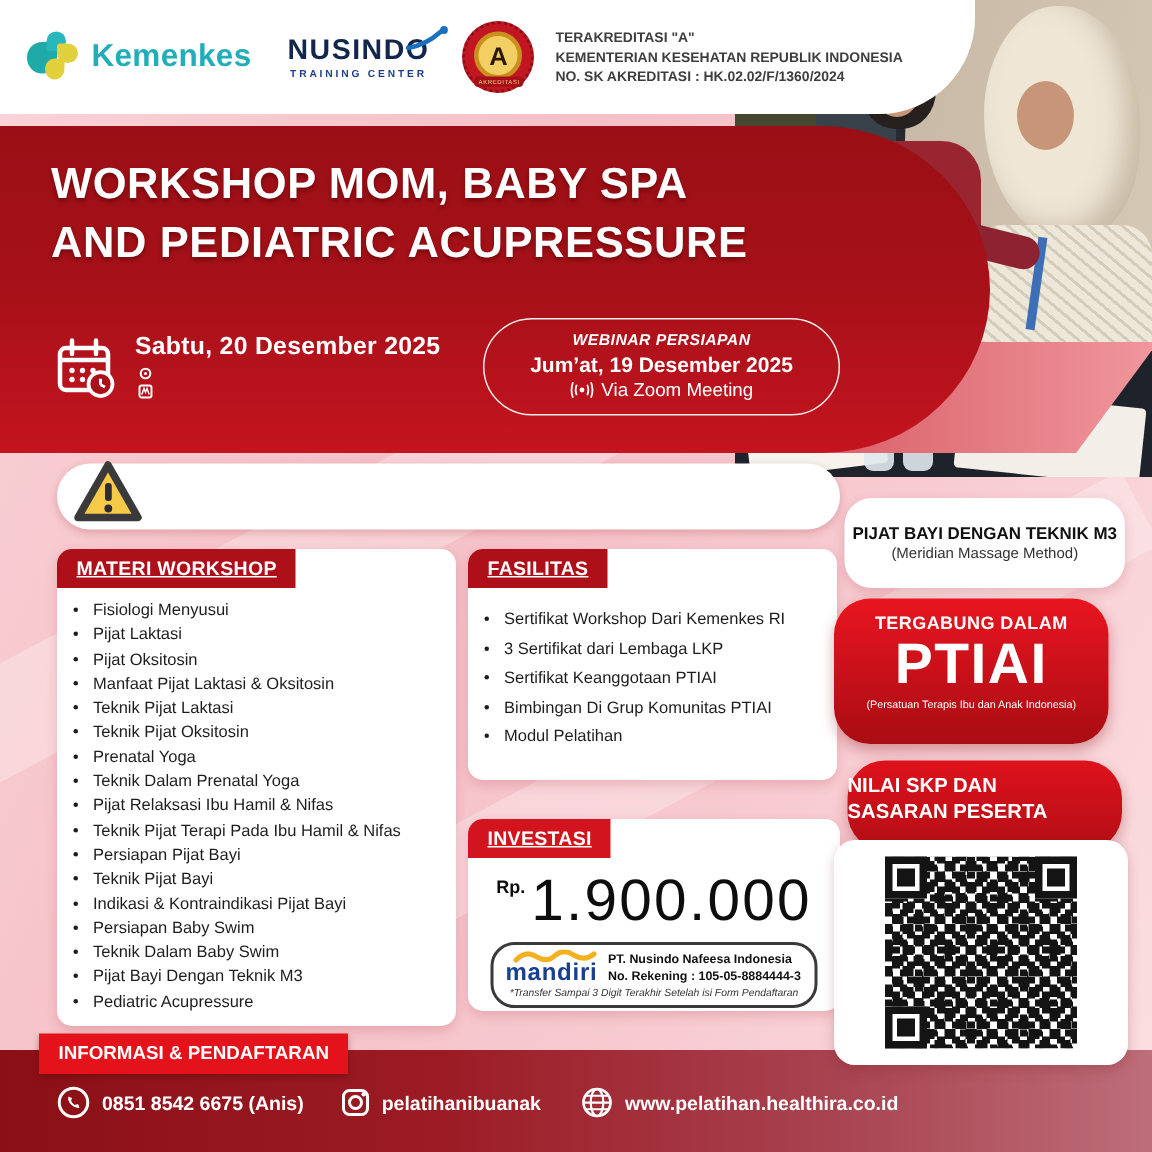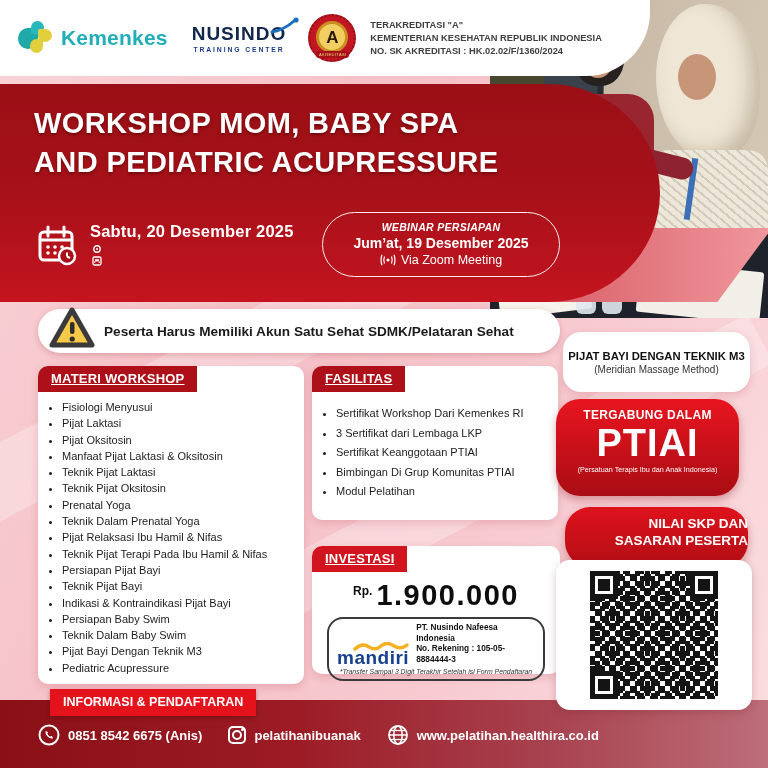--- a/index.html
+++ b/index.html
@@ -77,59 +77,59 @@
   .card ul { margin:7px 0 0 24px; }
   .card li { font-size:11px; line-height:16.3px; color:#1d1d1d; }
   .materi-card { left:38px; top:366px; width:266px; height:318px; }
   .fasilitas-card { left:312px; top:366px; width:246px; height:154px; }
   .fasilitas-card ul { margin-top:12px; }
   .fasilitas-card li { line-height:19.5px; }
 
   .investasi-card { left:312px; top:546px; width:248px; height:128px; }
   .price-row { display:flex; align-items:flex-start; justify-content:center; margin-top:7px; color:#0d0d0d; }
   .price-cur { font-size:12px; font-weight:bold; margin:5px 4px 0 0; }
-  .price-amount { font-size:29px; font-weight:bold; letter-spacing:1.5px; }
+  .price-amount { font-size:39px; font-weight:normal; letter-spacing:1.5px; }
   .mandiri-pill { width:218px; margin:5px auto 0; border:2px solid #3a3a3a; border-radius:16px; padding:3px 8px 4px; }
   .mandiri-top { display:flex; align-items:flex-end; gap:7px; }
   .mandiri-logo { display:flex; flex-direction:column; align-items:flex-end; }
   .mandiri-wave { width:56px; height:9px; }
-  .mandiri-word { font-size:19px; font-weight:bold; color:#17408F; letter-spacing:.5px; line-height:14px; }
+  .mandiri-word { font-size:16px; font-weight:bold; color:#17408F; letter-spacing:.5px; line-height:14px; }
   .bank-lines { font-size:8.3px; font-weight:bold; color:#111; line-height:10.5px; padding-bottom:1px; }
   .transfer-note { font-size:6.9px; font-style:italic; color:#333; text-align:center; margin-top:3px; }
 
   
   .tech-card { position:absolute; left:563px; top:332px; width:187px; height:60px; z-index:4; background:#fff;
     border-radius:18px; box-shadow:0 3px 8px rgba(170,50,60,.20); display:flex; flex-direction:column;
     align-items:center; justify-content:center; text-align:center; }
   .tech-title { font-size:11.3px; font-weight:bold; color:#111; }
   .tech-sub { font-size:10px; color:#333; margin-top:2px; }
   .ptiai-card { position:absolute; left:556px; top:399px; width:183px; height:97px; z-index:4;
     background:linear-gradient(180deg,#E8151F 0%,#C61019 55%,#A90D13 100%); border-radius:24px;
     color:#fff; text-align:center; box-shadow:0 4px 9px rgba(140,20,30,.35); padding-top:9px; }
   .ptiai-label { font-size:12px; font-weight:bold; letter-spacing:.3px; }
   .ptiai-org { font-size:38px; font-weight:bold; letter-spacing:1px; line-height:42px; }
   .ptiai-full { font-size:7.2px; margin-top:1px; }
   .skp-pill { position:absolute; left:565px; top:507px; width:183px; height:60px; z-index:4;
-    background:linear-gradient(180deg,#DE121C,#B30E15); border-radius:25px; color:#fff; text-align:right;
+    background:linear-gradient(180deg,#DE121C,#B30E15); border-radius:25px; color:#fff; text-align:left;
     font-size:13.5px; font-weight:bold; line-height:16.5px; padding-top:9px;
     box-shadow:0 4px 9px rgba(140,20,30,.35); }
   .qr-card { position:absolute; left:556px; top:560px; width:196px; height:150px; z-index:6;
     background:#fff; border-radius:14px; box-shadow:0 3px 8px rgba(120,30,40,.25); }
   .qr { position:relative; width:128px; height:128px; margin:11px auto 0; background:
       conic-gradient(#141414 25%, transparent 0 50%, #141414 0 75%, transparent 0) 0 0/10px 10px,
       conic-gradient(#141414 25%, transparent 0 50%, #141414 0 75%, transparent 0) 5px 3px/14px 14px,
       #fff; outline:5px solid #fff; }
   .qr-finder { position:absolute; width:28px; height:28px; border:5px solid #141414; background:#fff; }
   .qr-finder i { position:absolute; left:3px; top:3px; width:12px; height:12px; background:#141414; display:block; }
   .qf-tl { left:0; top:0; } .qf-tr { right:0; top:0; } .qf-bl { left:0; bottom:0; }
 
   
   .footer-bar { position:absolute; left:0; top:700px; width:768px; height:68px; z-index:3;
     background:linear-gradient(90deg,#8A1016 0%,#9C1B24 38%,#A84350 72%,#BD6E79 100%); }
-  .footer-chip { position:absolute; left:50px; top:689px; z-index:7; background:#E3121B; color:#fff;
+  .footer-chip { position:absolute; left:26px; top:689px; z-index:7; background:#E3121B; color:#fff;
     font-weight:bold; font-size:12.5px; padding:6px 13px 7px; box-shadow:0 2px 4px rgba(80,10,15,.4); }
   .contacts { position:absolute; left:38px; top:724px; z-index:7; display:flex; align-items:center; gap:26px; color:#fff; }
   .contact { display:flex; align-items:center; gap:8px; font-size:13px; font-weight:bold; }
   .c-icon { width:22px; height:22px; flex:0 0 auto; }
   .ig-icon { width:18px; height:18px; border:2px solid #fff; border-radius:5px; position:relative; }
   .ig-icon::after { content:''; position:absolute; left:2px; top:2px; width:6px; height:6px; border:2px solid #fff; border-radius:50%; }
   .ig-icon::before { content:''; position:absolute; top:0px; right:0px; width:3px; height:3px; background:#fff; border-radius:50%; }
 
   
   .header-strip { position:absolute; left:0; top:0; width:650px; height:76px; z-index:5; background:#fff;
@@ -240,21 +240,20 @@
       </div>
     </div>
   </div>
 
   <div class="notice">
     <svg class="warn-icon" viewBox="0 0 48 44">
       <path d="M24 4 L44 39 H4 Z" fill="#F7C948" stroke="#3A3A3A" stroke-width="5" stroke-linejoin="round"></path>
       <rect x="22" y="16" width="4.5" height="12" rx="2" fill="#2d2d2d"></rect>
       <circle cx="24.2" cy="33" r="2.6" fill="#2d2d2d"></circle>
     </svg>
-    <div class="notice-text">Peserta Harus Memiliki Akun Satu Sehat SDMK/Pelataran Sehat</div>
   </div>
 
   <div class="card materi-card">
     <span class="chip">MATERI WORKSHOP</span>
     <ul>
       <li>Fisiologi Menyusui</li>
       <li>Pijat Laktasi</li>
       <li>Pijat Oksitosin</li>
       <li>Manfaat Pijat Laktasi &amp; Oksitosin</li>
       <li>Teknik Pijat Laktasi</li>

